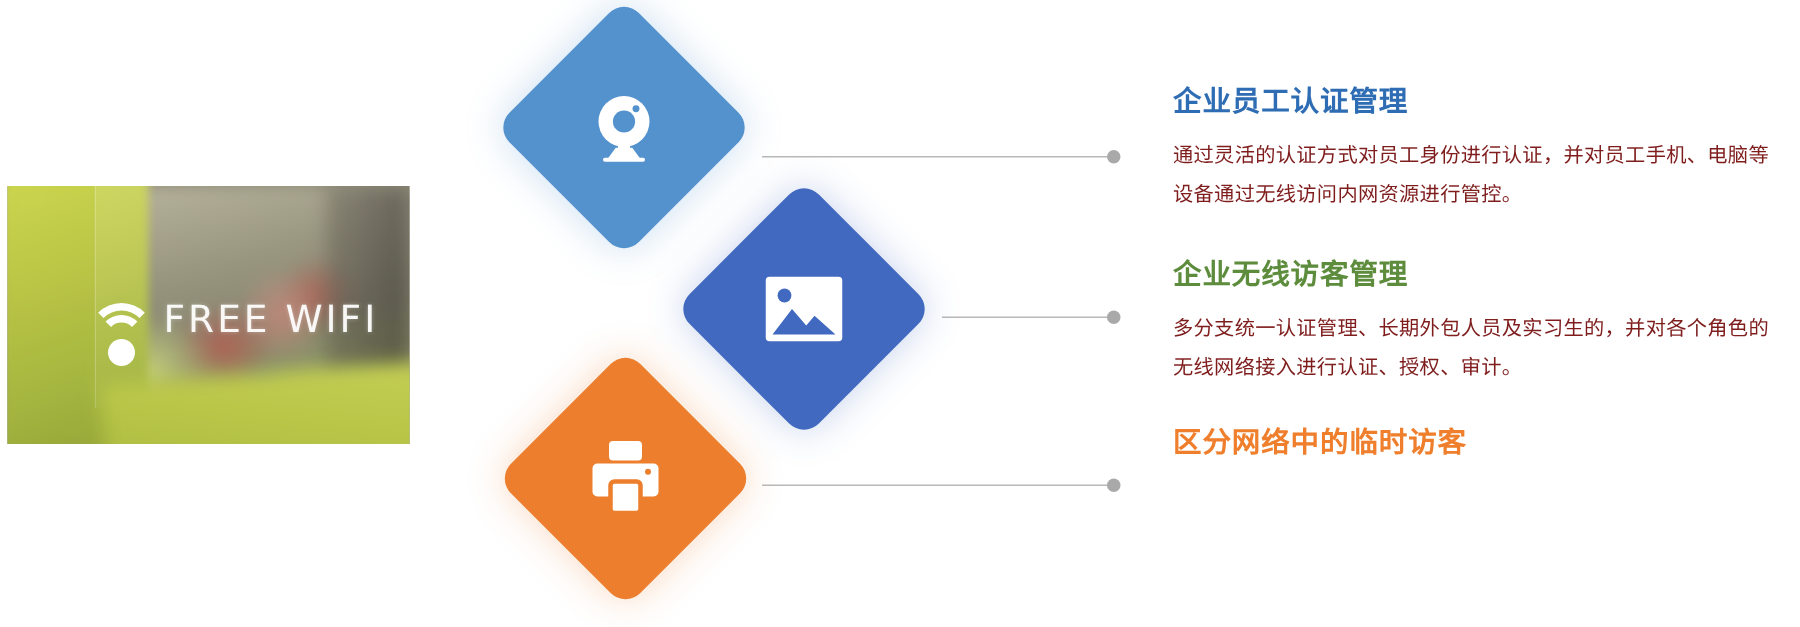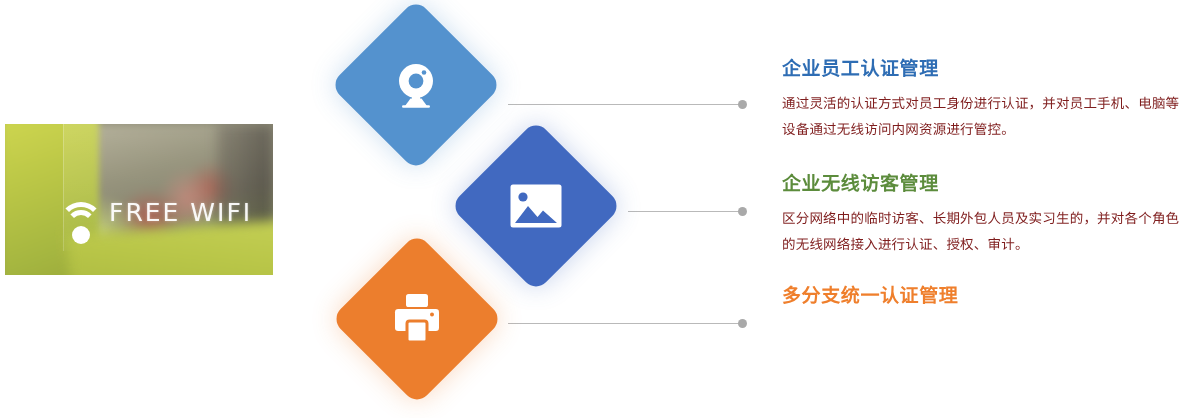--- a/index.html
+++ b/index.html
@@ -21,21 +21,21 @@
     width: 1200px;
     height: 418px;
   }
 
   
   .photo {
     position: absolute;
     left: 5px;
     top: 124px;
     width: 268px;
-    height: 151px;
+    height: 172px;
     overflow: hidden;
     background: #7c7a63;
   }
   .photo .layer-base {
     position: absolute;
     inset: 0;
     background:
       radial-gradient(ellipse 70px 55px at 34% 72%, rgba(210,225,120,0.85), rgba(150,170,70,0) 70%),
       radial-gradient(ellipse 46px 40px at 54% 62%, rgba(205,60,50,0.55), rgba(205,60,50,0) 72%),
       radial-gradient(ellipse 40px 44px at 68% 50%, rgba(235,130,120,0.55), rgba(235,130,120,0) 72%),
@@ -262,21 +262,21 @@
 
   <div class="features">
 
     <div class="feature f1">
       <h3 class="t-blue">企业员工认证管理</h3>
       <p>通过灵活的认证方式对员工身份进行认证，并对员工手机、电脑等设备通过无线访问内网资源进行管控。</p>
     </div>
 
     <div class="feature f2">
       <h3 class="t-green">企业无线访客管理</h3>
-      <p>区分网络中的临时访客、长期外包人员及实习生的，并对各个角色的无线网络接入进行认证、授权、审计。</p>
+      <p>多分支统一认证管理、长期外包人员及实习生的，并对各个角色的无线网络接入进行认证、授权、审计。</p>
     </div>
 
     <div class="feature f3">
-      <h3 class="t-orange">多分支统一认证管理</h3>
+      <h3 class="t-orange">区分网络中的临时访客</h3>
     </div>
 
   </div>
 </div>
 
 </body></html>

